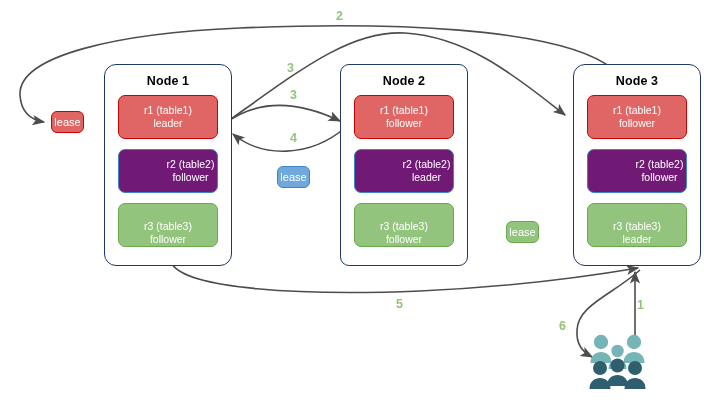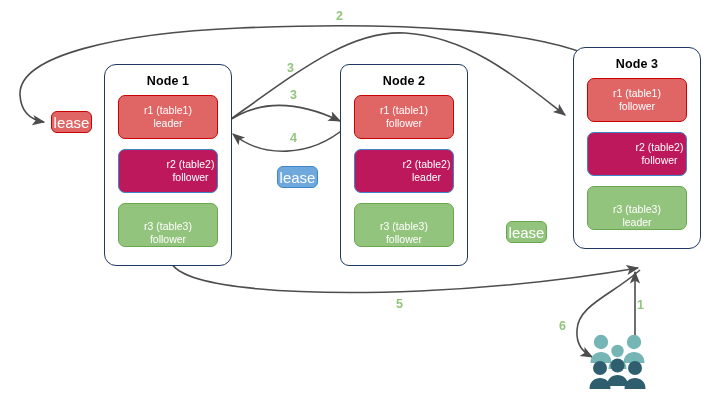--- a/index.html
+++ b/index.html
@@ -54,34 +54,34 @@
     align-items: center;
     justify-content: center;
     color: #ffffff;
     font-size: 10.5px;
     line-height: 13px;
     margin-bottom: 10px;
     text-align: center;
   }
   .replica .rl { display: block; }
   .rep-red   { background: #e06666; border: 1.5px solid #cc0000; }
-  .rep-blue  { background: #be185d; border: 1.5px solid #3d85c6; padding-left: 45px; }
+  .rep-blue  { background: #701a75; border: 1.5px solid #3d85c6; padding-left: 45px; }
   .rep-green { background: #93c47d; border: 1.5px solid #6aa84f; justify-content: flex-end; }
 
   .lease {
     position: absolute;
     box-sizing: border-box;
     border-radius: 6px;
     color: #ffffff;
-    font-size: 15px;
+    font-size: 11px;
     display: flex;
     align-items: center;
     justify-content: center;
     height: 22px;
-    width: 41px;
+    width: 33px;
     z-index: 4;
   }
   .lease-red   { background: #e06666; border: 1.5px solid #cc0000; }
   .lease-blue  { background: #6fa8dc; border: 1.5px solid #3d85c6; }
   .lease-green { background: #93c47d; border: 1.5px solid #6aa84f; }
 
   .step-label {
     position: absolute;
     color: #93c47d;
     font-size: 12.5px;
@@ -145,21 +145,21 @@
     <div class="replica rep-blue">
       <span class="rl">r2 (table2)</span>
       <span class="rl">leader</span>
     </div>
     <div class="replica rep-green">
       <span class="rl">r3 (table3)</span>
       <span class="rl">follower</span>
     </div>
   </div>
 
-  <div class="node" style="left:573px; top:47px;">
+  <div class="node" style="left:573px; top:64px;">
     <div class="node-title">Node 3</div>
     <div class="replica rep-red">
       <span class="rl">r1 (table1)</span>
       <span class="rl">follower</span>
     </div>
     <div class="replica rep-blue">
       <span class="rl">r2 (table2)</span>
       <span class="rl">follower</span>
     </div>
     <div class="replica rep-green">

